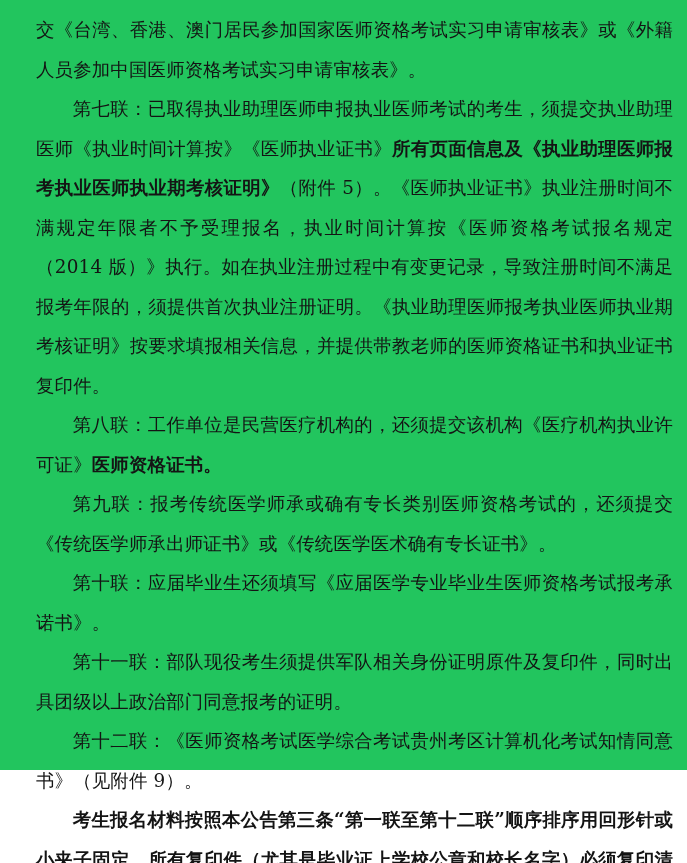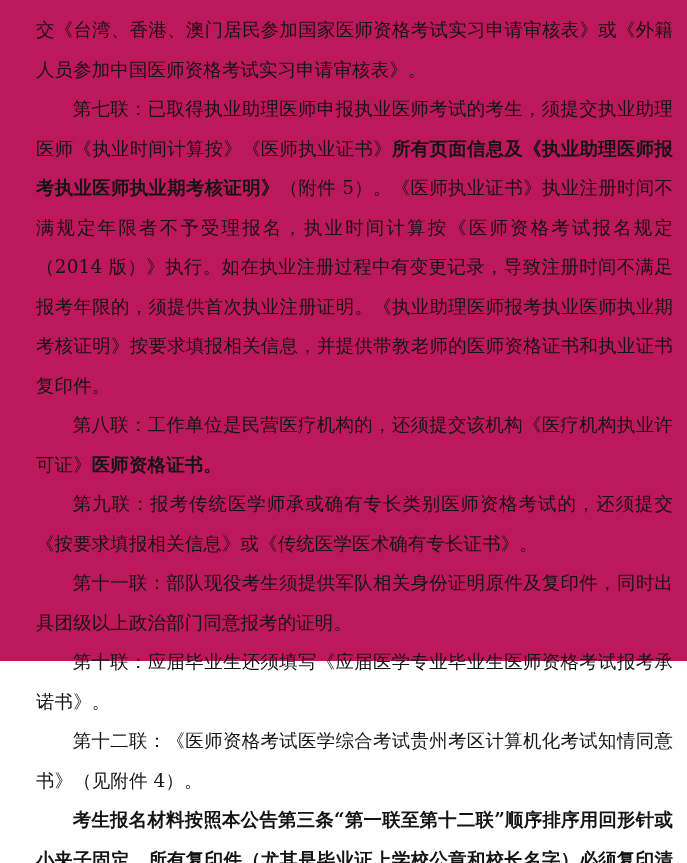--- a/index.html
+++ b/index.html
@@ -10,23 +10,23 @@
   body {
     width: 687px;
     height: 863px;
     overflow: hidden;
     font-family: "DejaVu Serif", "Liberation Serif", serif;
     color: #111111;
   }
   #doc {
     box-sizing: border-box;
     width: 687px;
-    height: 661px;
+    height: 770px;
     padding: 10px 14px 10px 36px;
-    background: #be185d;
+    background: #22c55e;
   }
   .para {
     font-size: 18.4px;
     line-height: 39.5px;
     text-align: justify;
     text-justify: inter-ideograph;
     margin: 0 0 0 0;
     letter-spacing: 0.2px;
     color: #141414;
   }
@@ -41,19 +41,19 @@
   }
 </style>
 </head>
 <body>
 
 <div id="doc">
   <div id="paragraphs">
       <div class="para"><span>交《台湾、香港、澳门居民参加国家医师资格考试实习申请审核表》或《外籍人员参加中国医师资格考试实习申请审核表》。</span></div>
       <div class="para indent"><span>第七联：已取得执业助理医师申报执业医师考试的考生，须提交执业助理医师《执业时间计算按》《医师执业证书》</span><span class="b-run">所有页面信息及《执业助理医师报考执业医师执业期考核证明》</span><span>（附件 5）。《医师执业证书》执业注册时间不满规定年限者不予受理报名，执业时间计算按《医师资格考试报名规定（2014 版）》执行。如在执业注册过程中有变更记录，导致注册时间不满足报考年限的，须提供首次执业注册证明。《执业助理医师报考执业医师执业期考核证明》按要求填报相关信息，并提供带教老师的医师资格证书和执业证书复印件。</span></div>
       <div class="para indent"><span>第八联：工作单位是民营医疗机构的，还须提交该机构《医疗机构执业许可证》</span><span class="b-run">医师资格证书。</span></div>
-      <div class="para indent"><span>第九联：报考传统医学师承或确有专长类别医师资格考试的，还须提交《按要求填报相关信息》或《传统医学医术确有专长证书》。</span></div>
+      <div class="para indent"><span>第九联：报考传统医学师承或确有专长类别医师资格考试的，还须提交《传统医学师承出师证书》或《传统医学医术确有专长证书》。</span></div>
+      <div class="para indent"><span>第十联：应届毕业生还须填写《应届医学专业毕业生医师资格考试报考承诺书》。</span></div>
       <div class="para indent"><span>第十一联：部队现役考生须提供军队相关身份证明原件及复印件，同时出具团级以上政治部门同意报考的证明。</span></div>
-      <div class="para indent"><span>第十联：应届毕业生还须填写《应届医学专业毕业生医师资格考试报考承诺书》。</span></div>
-      <div class="para indent"><span>第十二联：《医师资格考试医学综合考试贵州考区计算机化考试知情同意书》（见附件 4）。</span></div>
+      <div class="para indent"><span>第十二联：《医师资格考试医学综合考试贵州考区计算机化考试知情同意书》（见附件 9）。</span></div>
       <div class="para indent bold"><span class="b-run">考生报名材料按照本公告第三条“第一联至第十二联”顺序排序用回形针或小夹子固定，所有复印件（尤其是毕业证上学校公章和校长名字）必须复印清晰并加盖单位公章，统一用 A4 纸型提交所在单位。</span></div>
     </div>
 </div>
 
 </body></html>

